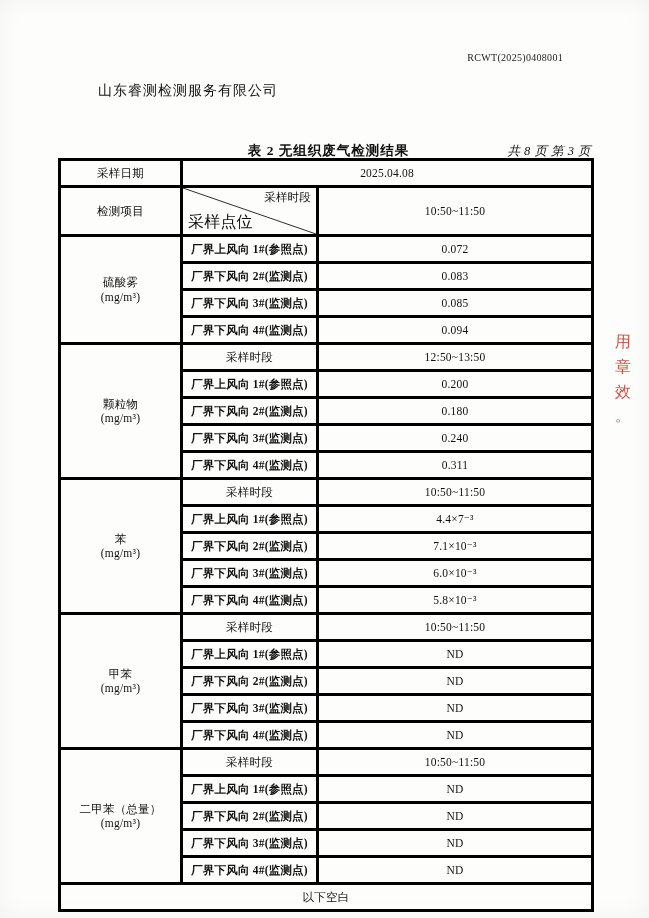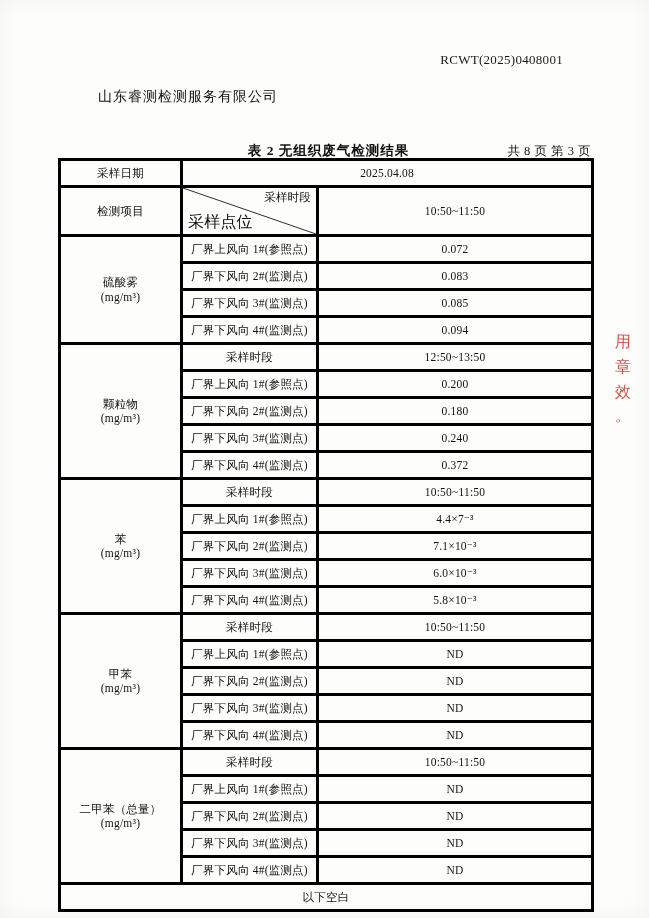--- a/index.html
+++ b/index.html
@@ -15,28 +15,28 @@
     width: 649px;
     height: 918px;
     background: #fdfdfb;
     overflow: hidden;
     box-sizing: border-box;
   }
   .doc-code {
     position: absolute;
     top: 52px;
     right: 86px;
-    font-size: 13px;
+    font-size: 10px;
     font-family: "Liberation Serif", serif;
     letter-spacing: 0.3px;
     color: #1a1a1a;
   }
   .company {
     position: absolute;
-    top: 88px;
+    top: 82px;
     left: 98px;
     font-size: 14px;
     color: #111;
     letter-spacing: 1px;
     text-align: right;
   }
   .main-title {
     position: absolute;
     top: 105px;
     left: 0;
@@ -59,20 +59,21 @@
     color: #111;
     letter-spacing: 1px;
   }
   .page-count {
     position: absolute;
     top: 143px;
     right: 58px;
     font-size: 12.5px;
     color: #111;
     letter-spacing: 0.5px;
+    font-style: italic;
   }
   table.report {
     position: absolute;
     top: 158px;
     left: 58px;
     width: 533px;
     border-collapse: collapse;
     table-layout: fixed;
   }
   table.report td {
@@ -90,20 +91,21 @@
     font-size: 11.5px;
   }
   td.group-cell {
     font-size: 12px;
     line-height: 1.5;
   }
   td.point-cell {
     text-align: left;
     padding-left: 9px;
     font-size: 11.5px;
+    font-weight: bold;
   }
   td.value-cell {
     font-size: 11.5px;
   }
   .blank-cell {
     text-align: left;
     vertical-align: top;
     padding: 4px 0 0 6px;
     height: 130px;
     font-size: 11.5px;
@@ -232,21 +234,21 @@
       <tr>
         <td class="point-cell">厂界下风向 2#(监测点)</td>
         <td class="value-cell">0.180</td>
       </tr>
       <tr>
         <td class="point-cell">厂界下风向 3#(监测点)</td>
         <td class="value-cell">0.240</td>
       </tr>
       <tr>
         <td class="point-cell">厂界下风向 4#(监测点)</td>
-        <td class="value-cell">0.372</td>
+        <td class="value-cell">0.311</td>
       </tr>
 
       <tr>
         <td class="group-cell" rowspan="5">
           <span>苯</span><br>
           <span>(mg/m³)</span>
         </td>
         <td>采样时段</td>
         <td class="value-cell">10:50~11:50</td>
       </tr>

